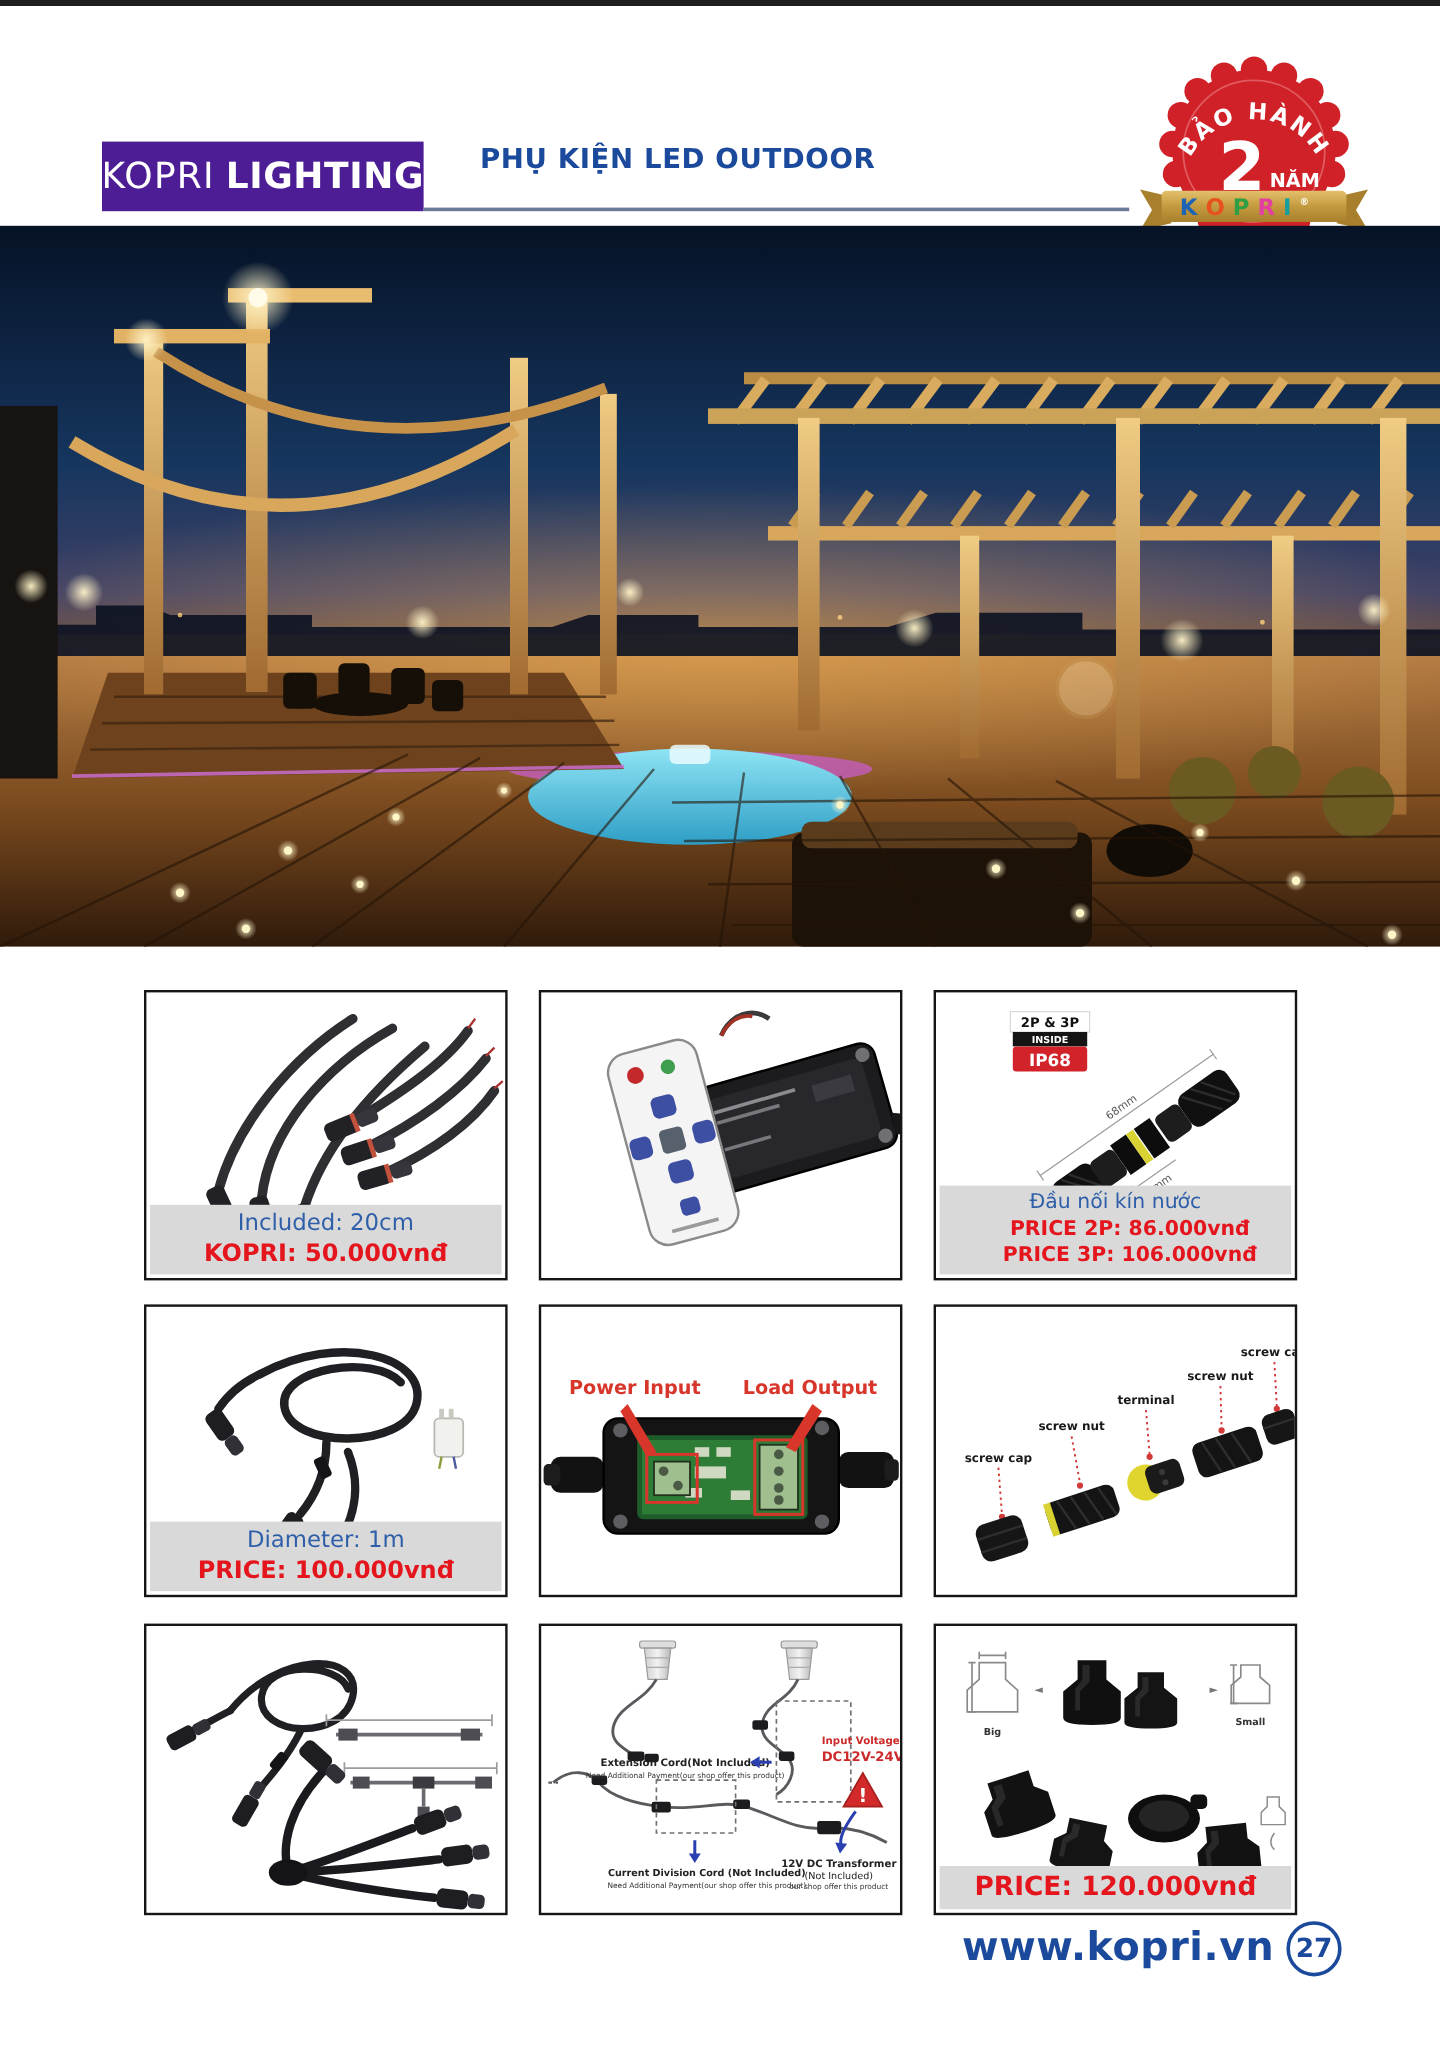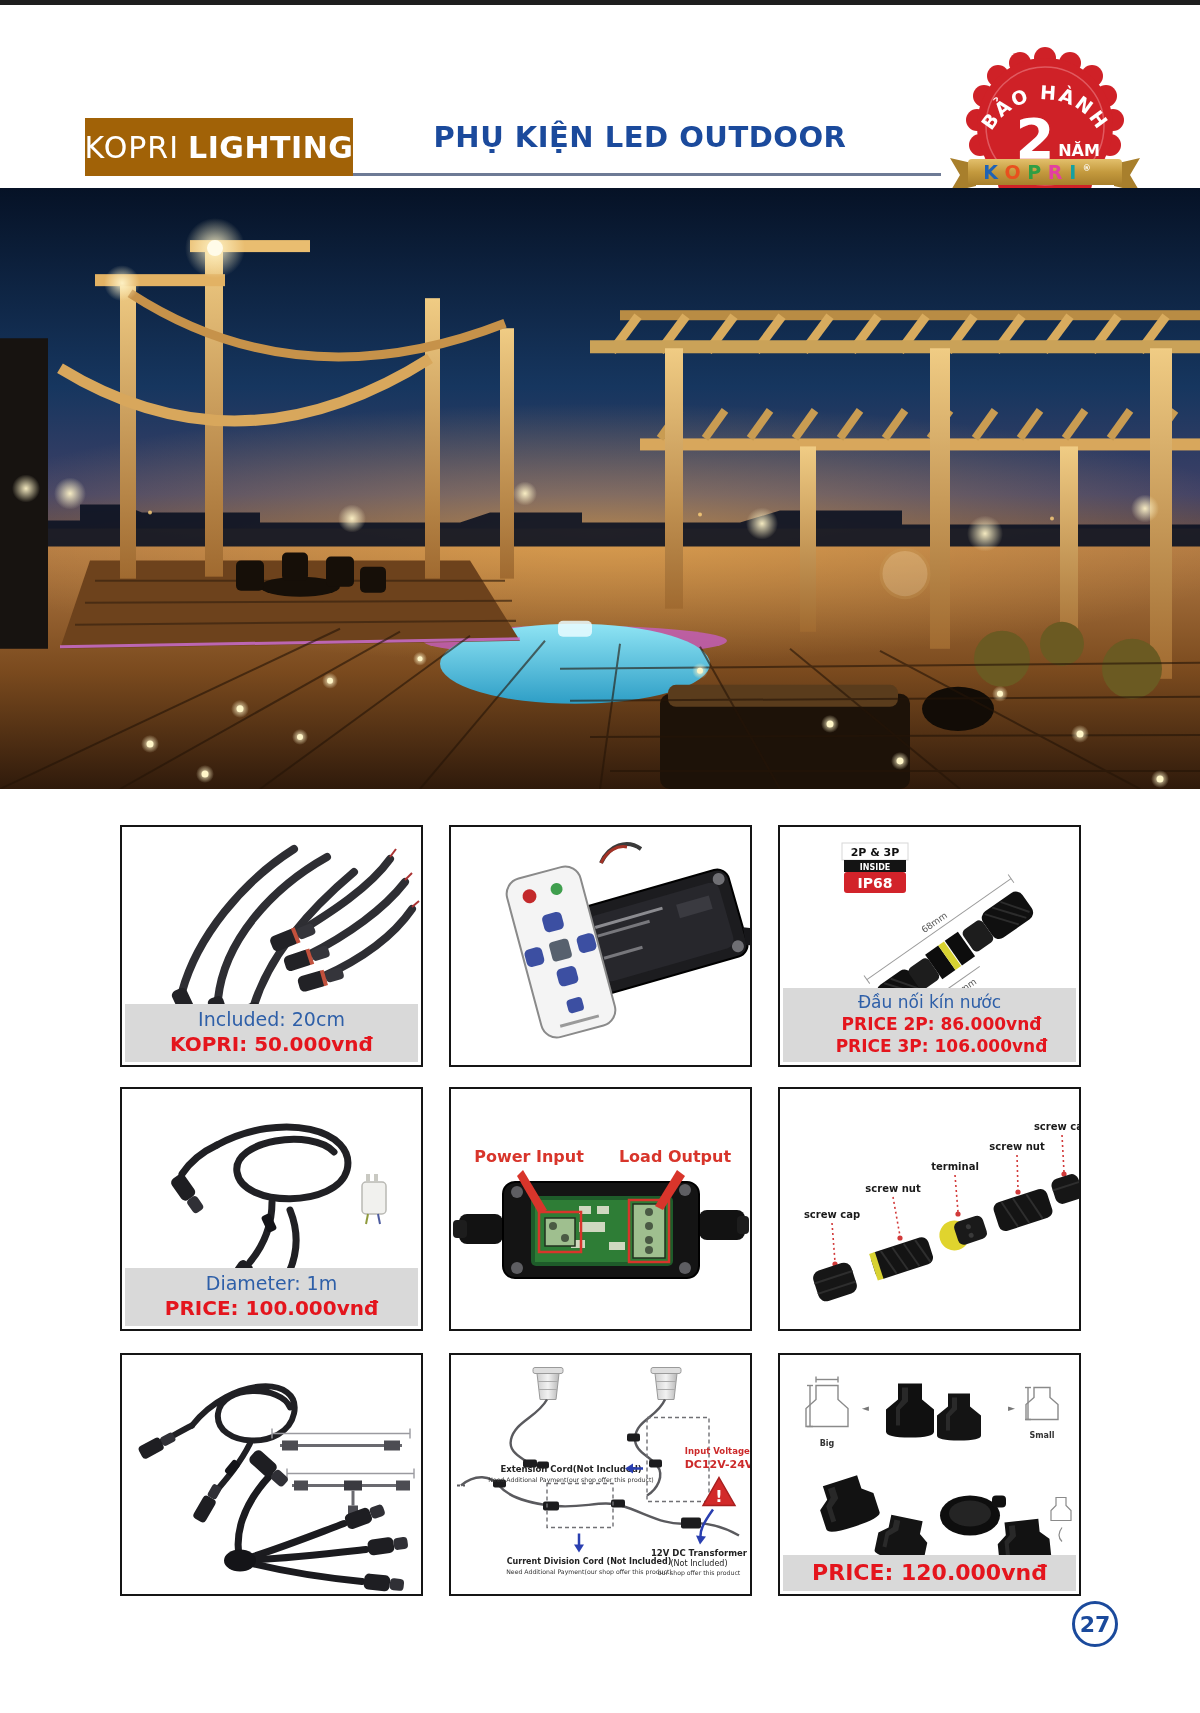--- a/index.html
+++ b/index.html
@@ -1,27 +1,27 @@
 <!DOCTYPE html>
 <html><head>
 <meta charset="utf-8">
 <style>
   html,body{margin:0;padding:0;background:#ffffff;}
   .page{position:relative;width:1200px;height:1713px;background:#fff;overflow:hidden;
         font-family:"DejaVu Sans","Liberation Sans",sans-serif;}
   .top-strip{position:absolute;top:0;left:0;width:1200px;height:5px;background:#1e1e1e;}
 
   
-  .brand-box{position:absolute;left:85px;top:118px;width:268px;height:58px;background:#a16207;
+  .brand-box{position:absolute;left:85px;top:118px;width:268px;height:58px;background:#4c1d95;
              color:#fff;display:flex;align-items:center;justify-content:center;gap:9px;}
   .brand-light{font-size:30px;font-weight:400;letter-spacing:1px;}
   .brand-bold{font-size:30px;font-weight:800;letter-spacing:.5px;}
   .header-rule{position:absolute;left:353px;top:173px;width:588px;height:3px;background:#6d7a95;}
-  .page-title{position:absolute;left:400px;top:120px;width:480px;text-align:center;
-              font-size:29px;font-weight:700;color:#1b4a9c;letter-spacing:.5px;}
+  .page-title{position:absolute;left:400px;top:120px;width:480px;
+              font-size:23px;font-weight:700;color:#1b4a9c;letter-spacing:.5px;}
   .badge{position:absolute;left:938px;top:46px;width:214px;height:170px;}
 
   
   .hero{position:absolute;left:0;top:188px;width:1200px;height:601px;}
   .hero svg{display:block;width:100%;height:100%;}
 
   
   .card{position:absolute;width:299px;border:2px solid #151515;background:#fff;}
   .row1{top:825px;height:238px;} .row2{top:1087px;height:240px;} .row3{top:1353px;height:239px;}
   .col1{left:120px;} .col2{left:449px;} .col3{left:778px;}
@@ -753,16 +753,17 @@
             <path d="M276,142 h10 v8 l5,5 v10 h-20 v-10 l5,-5 z"></path>
             <path d="M282,172 q-6,8 0,14"></path>
           </g>
       </g>
     </svg>
     <div class="bar">
       <div class="price" style="font-size:22px;">PRICE: 120.000vnđ</div>
     </div>
   </div>
 
+  <div class="site">www.kopri.vn</div>
   <div class="pageno">
     <span>27</span>
   </div>
 </div>
 
 </body></html>

